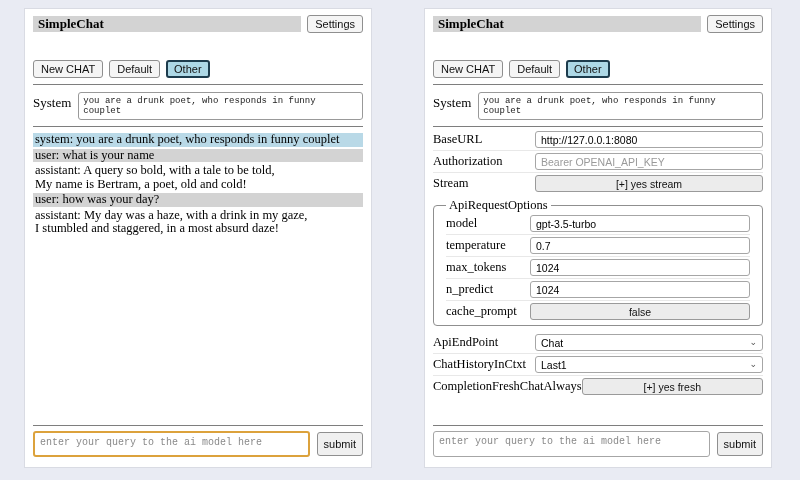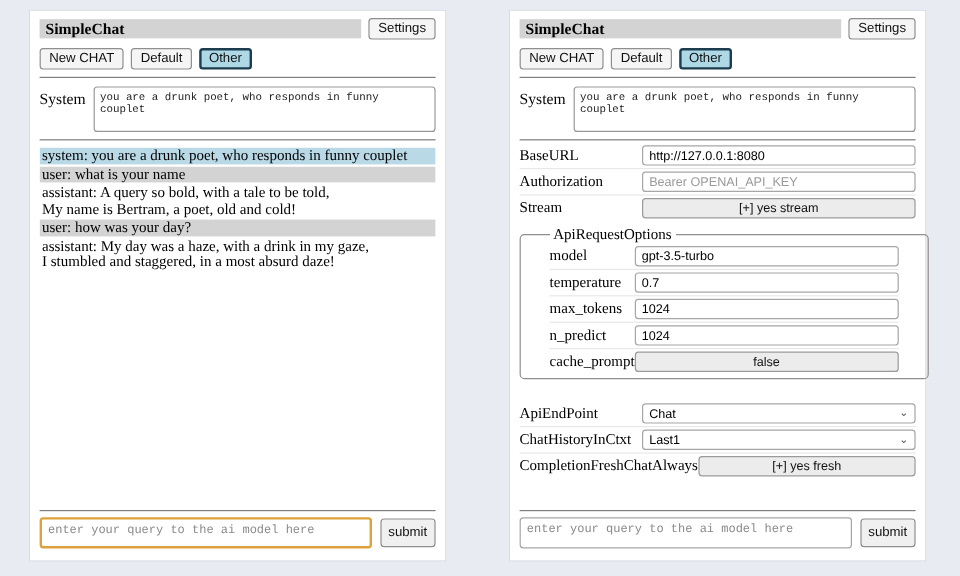--- a/index.html
+++ b/index.html
@@ -24,29 +24,29 @@
     padding: 1px 5px; height: 16px; line-height: 14px; box-sizing: border-box;
   }
   .btn {
     font: 11px "Liberation Sans", sans-serif; color: #111;
     background: #f5f5f5; border: 1px solid #8f8f8f; border-radius: 3px;
     padding: 2px 7px; cursor: pointer;
   }
   .session-row { display: flex; gap: 6px; margin-top: 7px; align-items: flex-end; }
   .session-row .btn.selected {
     background: var(--selected-session-bg, #add8e6);
-    border: 2px solid #1d3c4d; padding: 1px 6px;
+    border: 2px solid #1d3c4d; padding: 1px 6px; margin-top: 20px;
   }
 
   hr.sep { border: none; border-top: 1px solid #7e7e7e; margin: 6px 0 0; }
 
   .system-row { display: flex; gap: 7px; margin-top: 7px; align-items: flex-start; }
   .system-label { font: 13px "Liberation Serif", serif; color: #000; padding-top: 3px; }
   .system-textarea {
-    flex: 1; height: 38px; resize: none; box-sizing: border-box;
+    flex: 1; height: 28px; resize: none; box-sizing: border-box;
     border: 1px solid #999; border-radius: 3px;
     font: 9px "Liberation Mono", monospace; color: #222; padding: 3px 4px;
     outline: none;
   }
 
   .chat-area { flex: 1; margin-top: 6px; overflow: hidden; }
   .msg {
     font: 12.5px "Liberation Serif", serif; color: #000;
     line-height: 13.5px; padding: 0 2px; margin-bottom: 2px;
     white-space: pre-line;
@@ -77,21 +77,21 @@
     width: 228px; height: 17px; box-sizing: border-box;
     border: 1px solid #a6a6a6; border-radius: 3px; background: #fff;
     font: 10.5px "Liberation Sans", sans-serif; color: #000;
     display: flex; align-items: center; justify-content: space-between;
     padding: 0 5px; cursor: pointer;
   }
   .chev { color: #555; font-size: 9px; line-height: 1; }
 
   fieldset.api-options {
     border: 1px solid #8f8f8f; border-radius: 4px;
-    margin: 4px 0 18px; padding: 0 24px 3px;
+    margin: 4px 0 6px; padding: 0 12px 3px;
   }
   fieldset.api-options legend { font: 12.5px "Liberation Serif", serif; padding: 0 3px; }
   fieldset.api-options .setting-input,
   fieldset.api-options .setting-button,
   fieldset.api-options .setting-select { width: 220px; }
 
   .spacer { flex: 1; }
 
   .input-row { display: flex; gap: 7px; margin-top: 5px; align-items: center; }
   .query-textarea {

